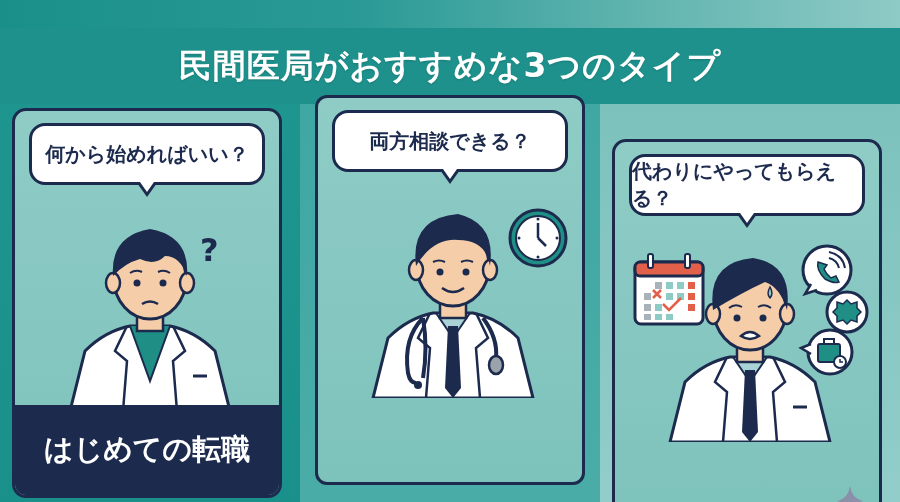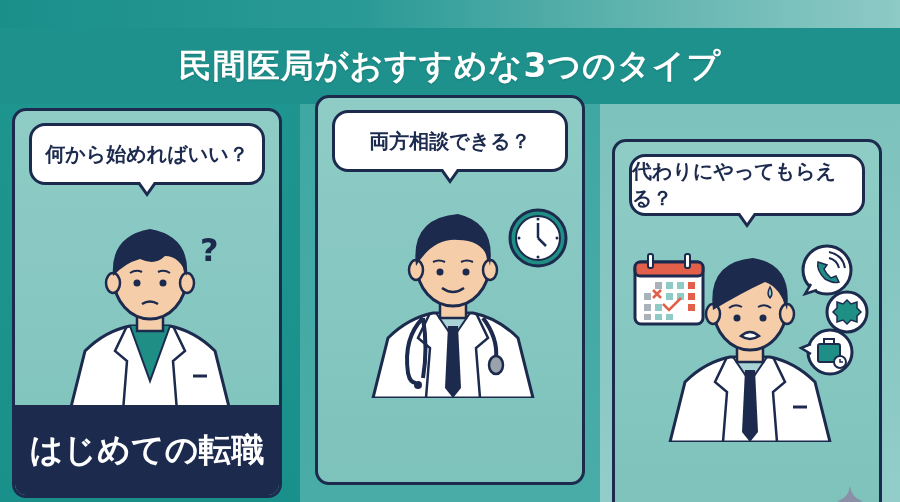--- a/index.html
+++ b/index.html
@@ -22,21 +22,21 @@
     color: #ffffff; font-weight: bold; font-size: 33px; letter-spacing: 1px;
     text-shadow: 0 1px 2px rgba(0,0,0,0.15);
   }
   .panel {
     position: absolute; top: 95px; width: 270px; height: 390px;
     border: 3px solid #1c2a4e; border-radius: 14px;
     background: linear-gradient(180deg, #8fccc6 0%, #7ec2bc 100%);
     overflow: hidden;
   }
   .panel.p1 { left: 12px; margin-top: 13px; }
-  .panel.p2 { left: 315px; }
+  .panel.p2 { left: 315px; border-radius: 12px; }
   .panel.p3 { left: 612px; margin-top: 44px; }
   .bubble {
     position: absolute; left: 14px; right: 14px; top: 12px; height: 62px;
     background: #ffffff; border: 3px solid #1c2a4e; border-radius: 16px;
     display: flex; align-items: center; justify-content: center;
   }
   .bubble::after {
     content: ""; position: absolute; left: 50%; bottom: -15px; margin-left: -10px;
     width: 0; height: 0;
     border-left: 10px solid transparent; border-right: 10px solid transparent;
@@ -48,21 +48,21 @@
     border-left: 7px solid transparent; border-right: 7px solid transparent;
     border-top: 10px solid #ffffff;
   }
   .bubble-text { color: #1c2a4e; font-weight: bold; font-size: 20px; }
   .figure { position: absolute; left: 0; right: 0; top: 90px; height: 210px; }
   .label-box {
     position: absolute; left: 0; right: 0; bottom: 0; height: 90px;
     background: #1c2a4e;
     display: flex; align-items: center; justify-content: center;
   }
-  .label-text { color: #ffffff; font-weight: bold; font-size: 33px; }
+  .label-text { color: #ffffff; font-weight: bold; font-size: 29px; }
   .sparkle { position: absolute; right: 16px; bottom: 10px; }
 </style>
 </head>
 <body>
 
 <div class="bg-col c1"></div>
 <div class="bg-col c2"></div>
 <div class="bg-col c3"></div>
 
 <div class="title-bar">

